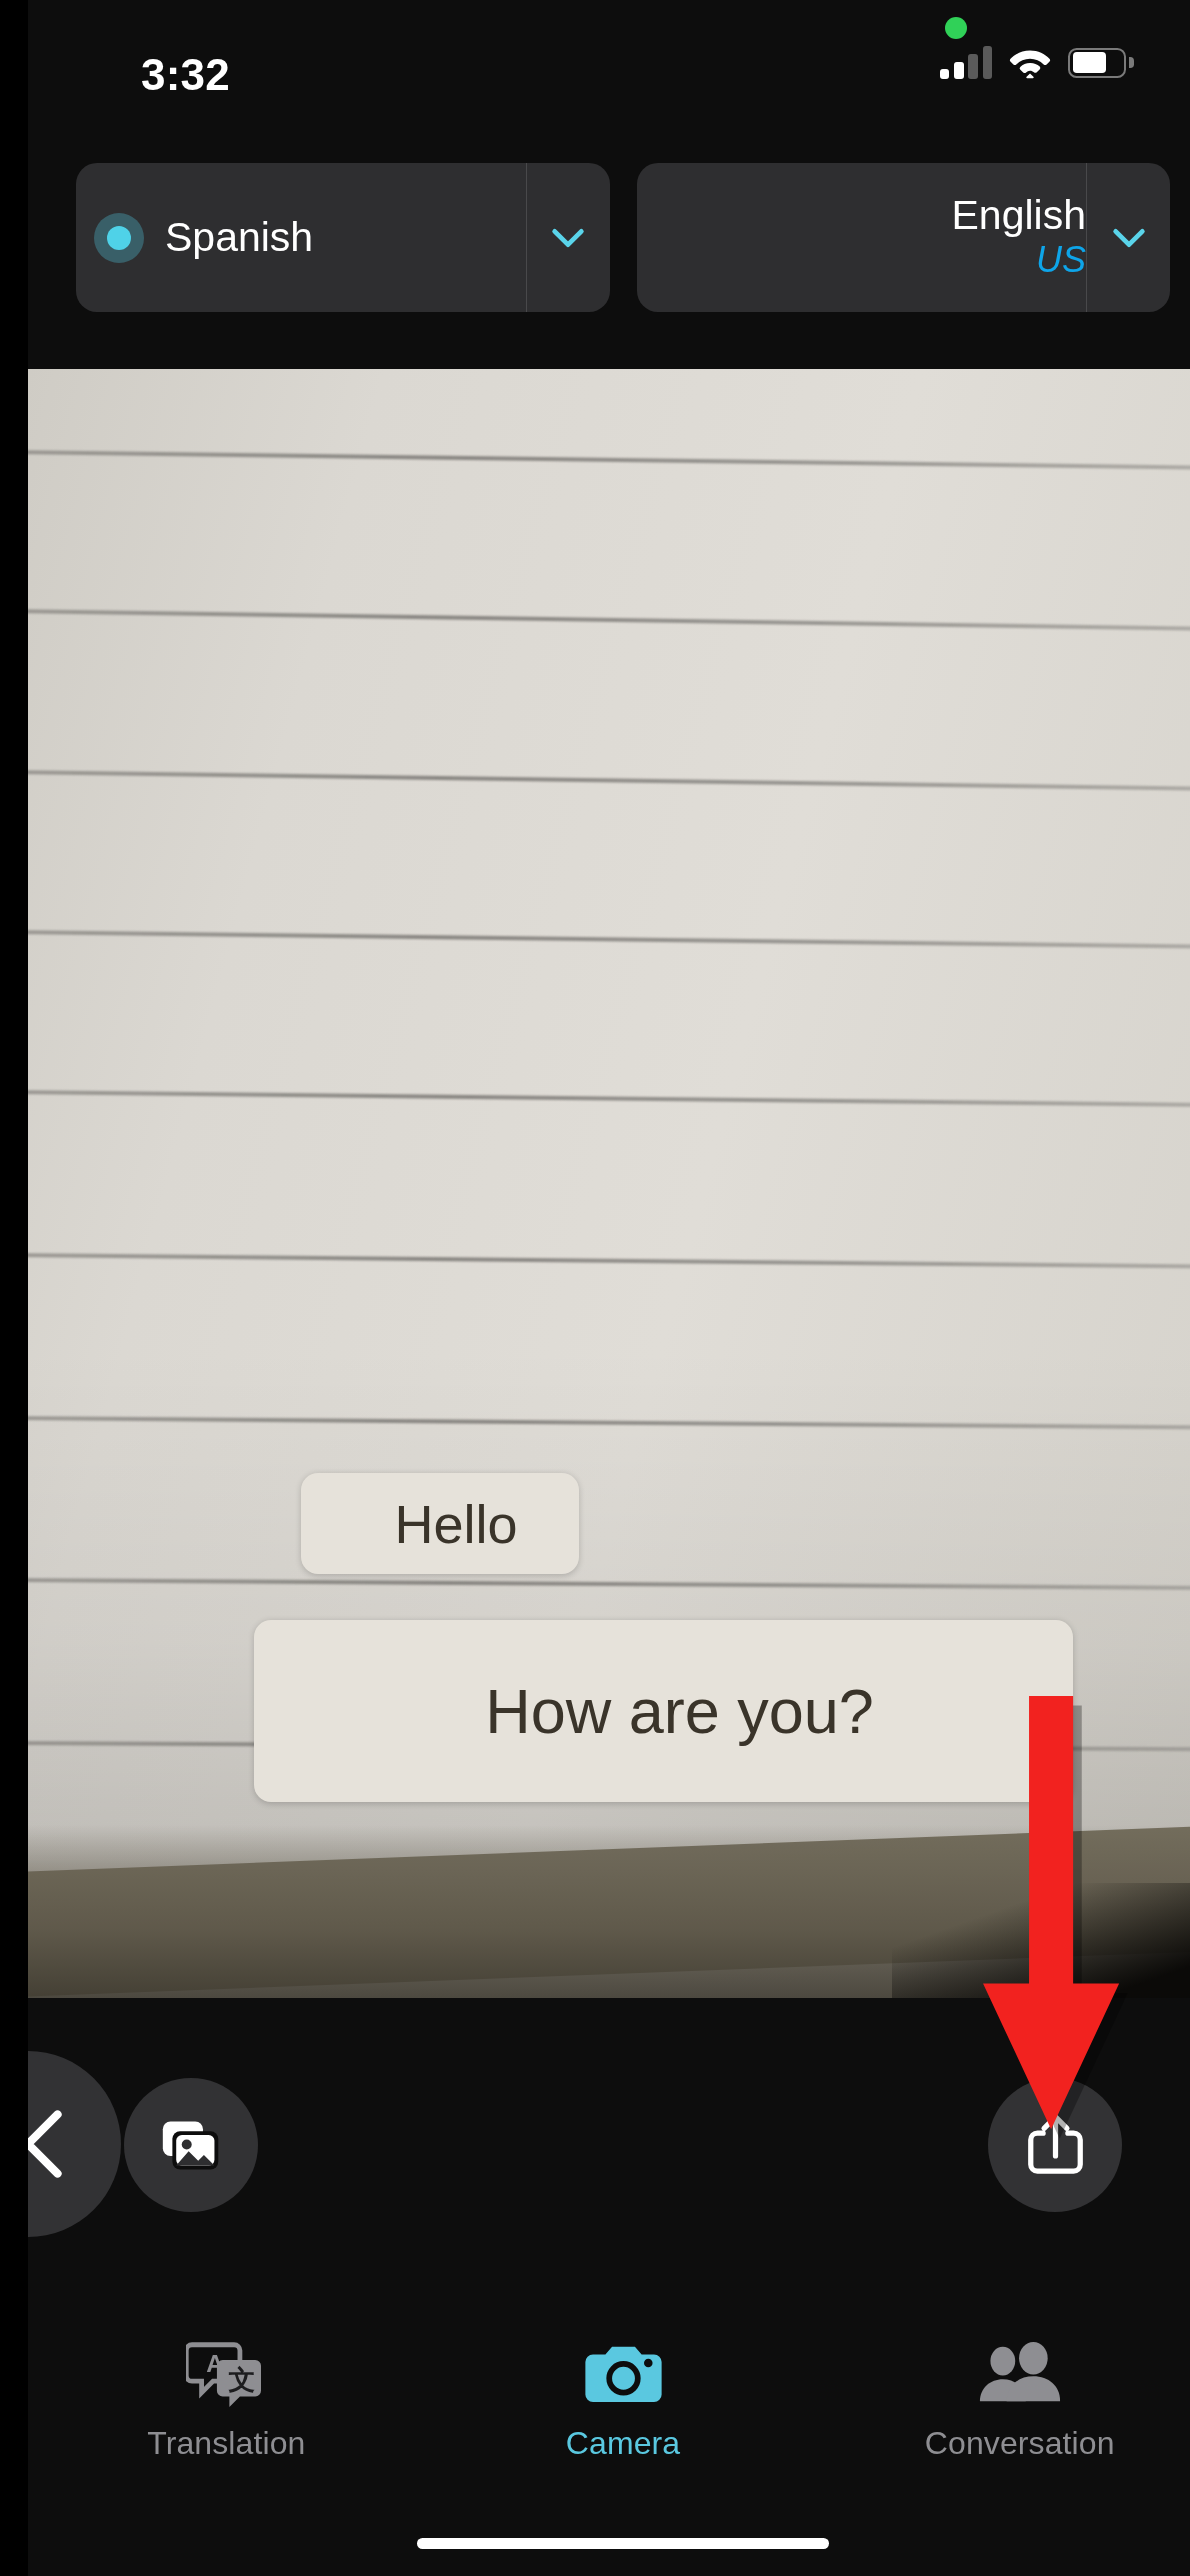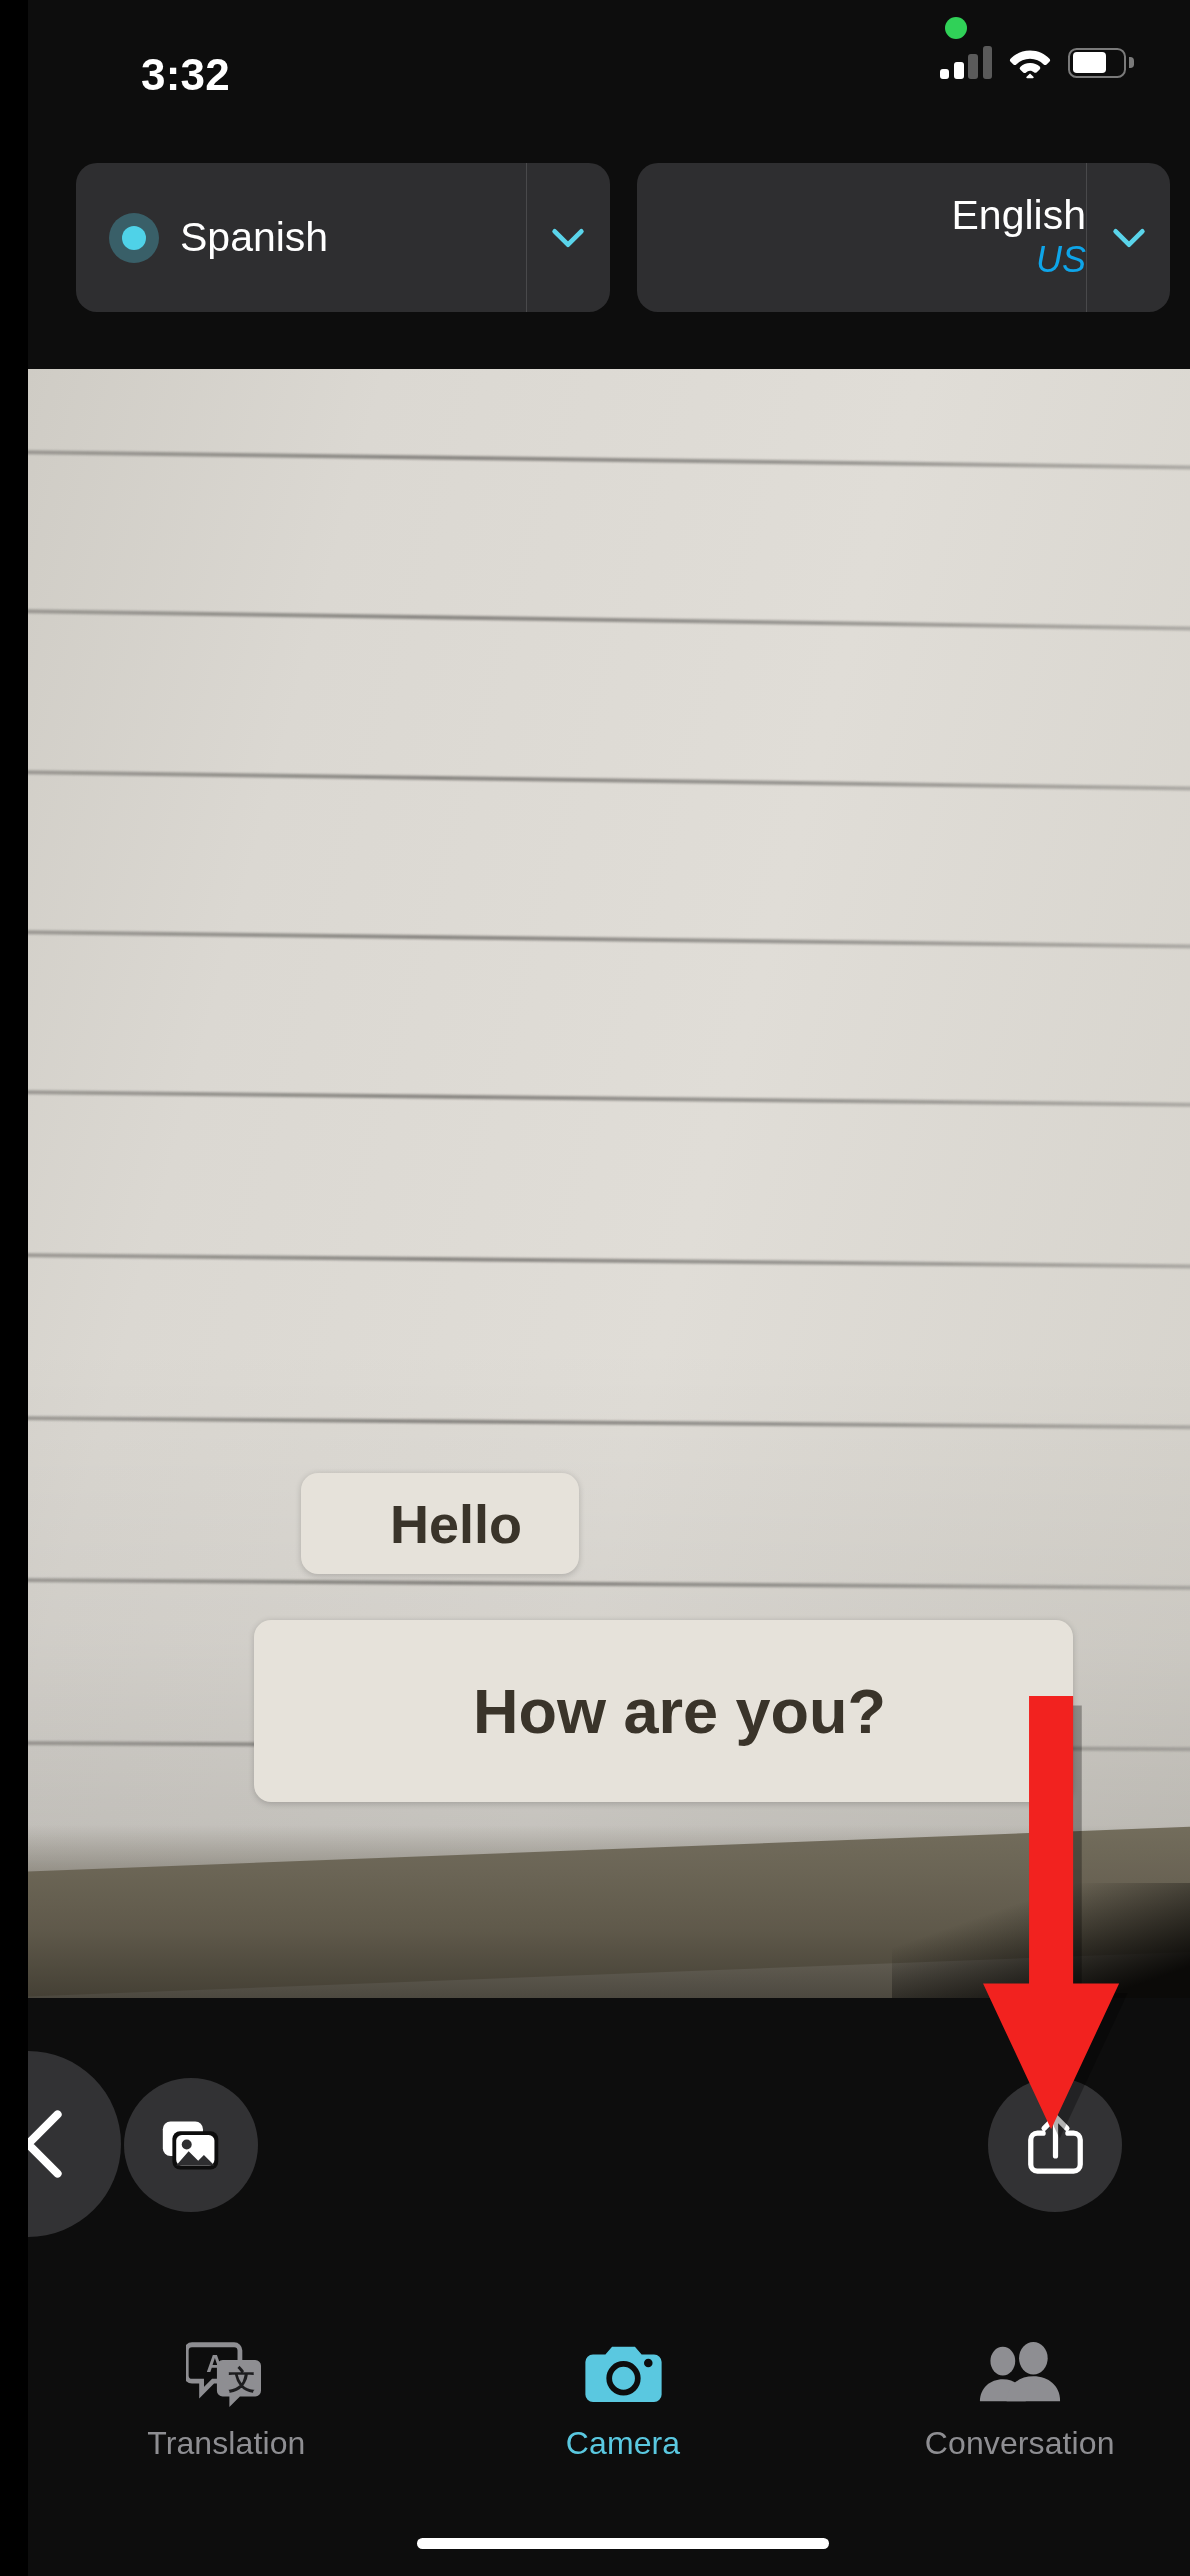--- a/index.html
+++ b/index.html
@@ -110,21 +110,21 @@
     border-radius: 21px;
     display: flex;
     align-items: stretch;
     overflow: hidden;
     position: relative;
   }
   .lang-main {
     flex: 1;
     display: flex;
     align-items: center;
-    padding-left: 33px;
+    padding-left: 18px;
     gap: 21px;
     min-width: 0;
   }
   .lang-main.stacked {
     flex-direction: column;
     align-items: flex-end;
     justify-content: center;
     gap: 0;
     padding-left: 96px;
   }
@@ -236,21 +236,21 @@
     height: 115px;
     background: linear-gradient(to top left, #0b0a08 18%, rgba(11,10,8,0.0) 72%);
   }
 
   
   .bubble {
     position: absolute;
     background: #e6e2da;
     border-radius: 17px;
     color: #3a342a;
-    font-weight: 700;
+    font-weight: 400;
     display: flex;
     align-items: center;
     justify-content: center;
     box-shadow: 0 1.9px 6.7px rgba(0,0,0,0.18);
     padding-left: 32px;
   }
   #bubble-1 {
     left: 273px;
     top: 1104px;
     width: 278px;

